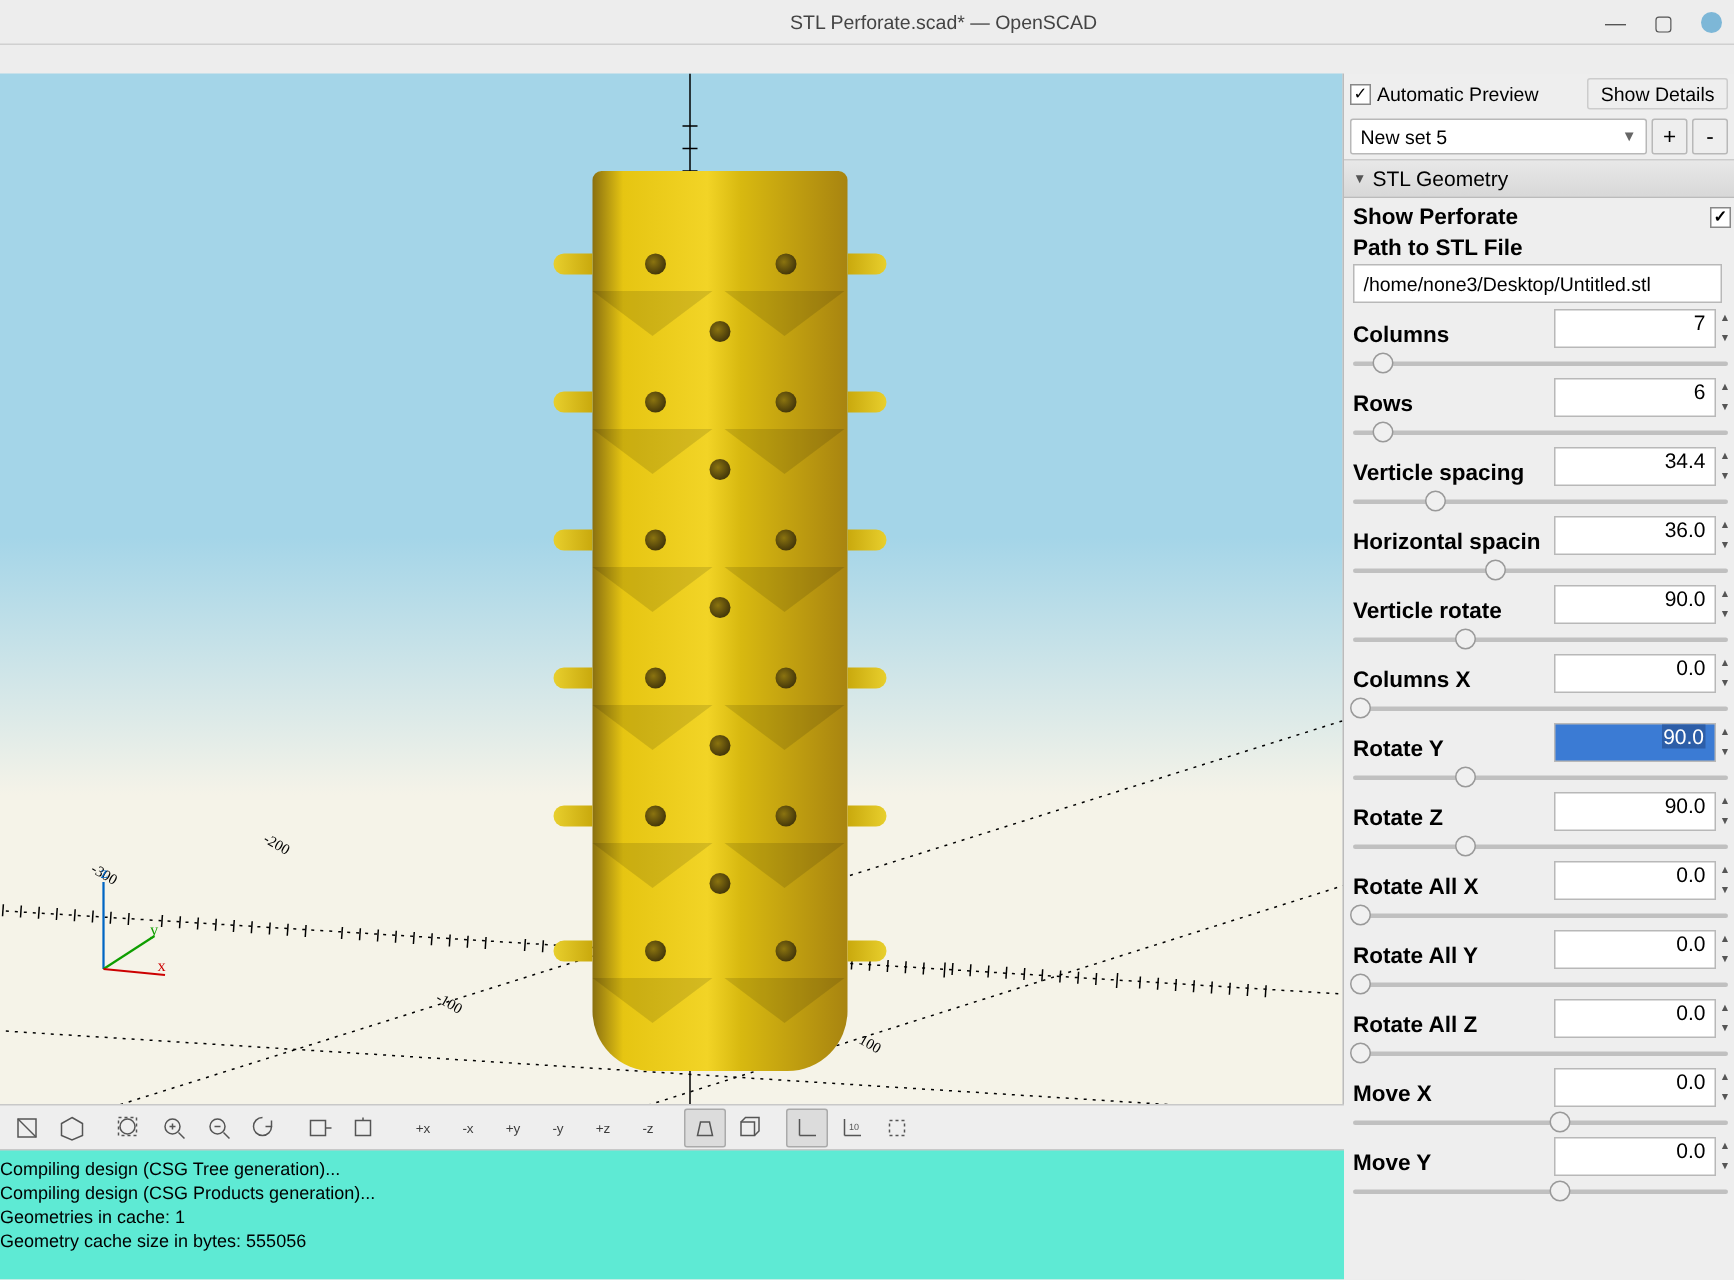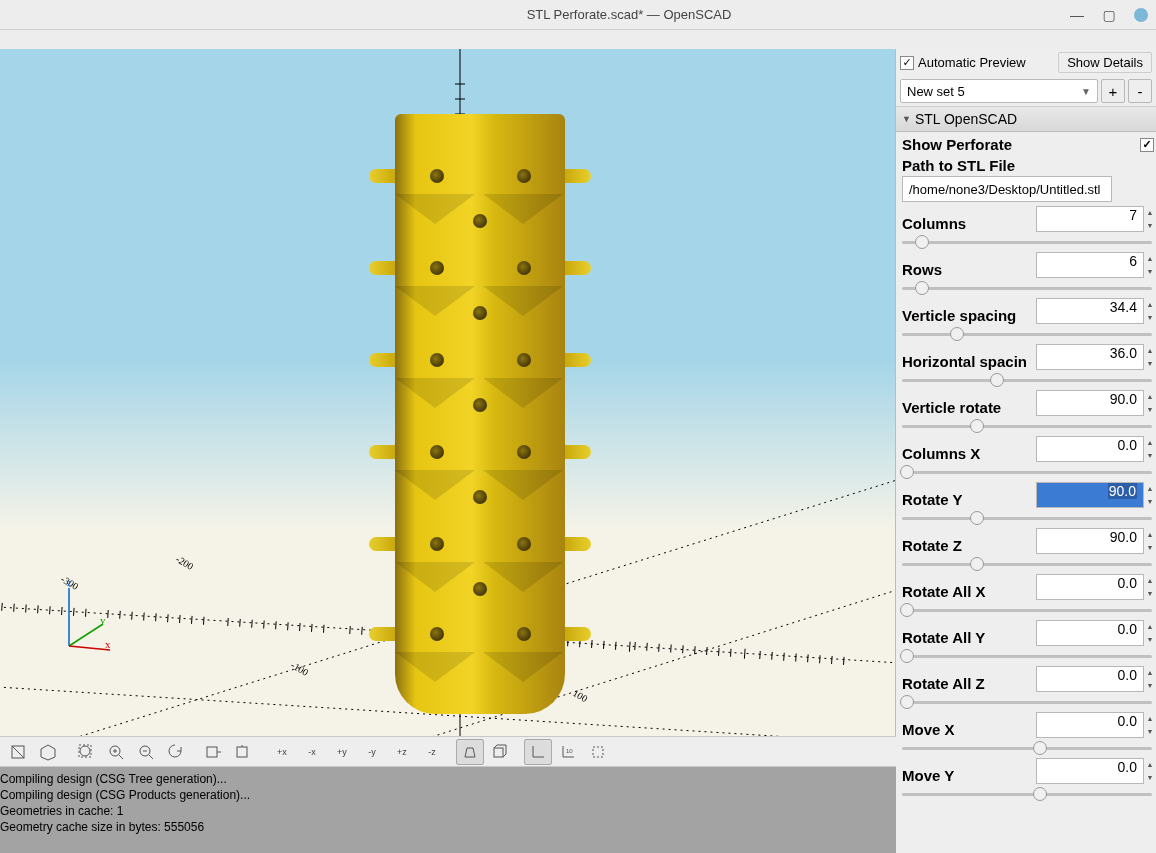--- a/index.html
+++ b/index.html
@@ -36,41 +36,41 @@
 .scale-lines .solid { stroke-dasharray:none; stroke-width:1; }
 .scale-lines text { font-size:10px; font-family:serif; fill:#000; }
 
 .tick-label { font-size:10px; font-family:serif; fill:#000; }
 
 .toolbar { height: 30px; background:#eeeeee; border-top:1px solid #c8c8c8; display:flex; align-items:center; padding:0 4px; gap:2px; }
 .tb-btn { width:28px; height:26px; display:flex; align-items:center; justify-content:center; border:1px solid transparent; border-radius:2px; cursor:pointer; color:#3c3c3c; }
 .tb-btn.active { background:#dcdcdc; border-color:#aaa; }
 .tb-sep { width:6px; }
 
-.console { height: 87px; background:#a3a3a3; border-top:1px solid #c8c8c8; padding:4px 0 0 0; font-size:12px; line-height:16px; font-family:sans-serif; overflow:hidden; }
+.console { height: 87px; background:#5eead4; border-top:1px solid #c8c8c8; padding:4px 0 0 0; font-size:12px; line-height:16px; font-family:sans-serif; overflow:hidden; }
 .console div { white-space: nowrap; }
 
 .sidebar { flex:1; background:#eeeeee; display:flex; flex-direction:column; overflow:hidden; }
 .side-top { display:flex; align-items:center; padding:3px 4px; gap:4px; }
 .chk { width:14px; height:14px; border:1px solid #888; background:#fff; display:inline-flex; align-items:center; justify-content:center; font-size:11px; }
 .side-top label { font-size:13px; }
 .details-btn { margin-left:auto; padding:2px 8px; font-size:13px; background:#eee; border:1px solid #ccc; border-radius:2px; }
 
 .combo-row { display:flex; padding:3px 4px; gap:3px; }
 .combo { flex:1; background:#fff; border:1px solid #b8b8b8; border-radius:2px; height:24px; display:flex; align-items:center; padding:0 6px; font-size:13px; }
 .combo .arrow { margin-left:auto; color:#666; font-size:10px; }
 .sq-btn { width:24px; height:24px; background:#eee; border:1px solid #b8b8b8; border-radius:2px; display:flex; align-items:center; justify-content:center; font-size:15px; cursor:pointer; }
 
 .section-hdr { background: linear-gradient(#e8e8e8,#d8d8d8); border-top:1px solid #ccc; border-bottom:1px solid #bbb; padding:4px 6px; display:flex; align-items:center; gap:4px; font-size:14px; }
 .section-hdr .tri { font-size:9px; color:#555; }
 
 .pane { overflow-y:auto; flex:1; padding:2px 0 4px 6px; }
 .row-label { display:flex; align-items:center; padding:2px 0px 2px 0; font-size:15px; font-weight:bold; }
 .row-label .chk-end { margin-left:auto; margin-right:2px; }
-.text-input { width:210px; height:26px; border:1px solid #b8b8b8; background:#fff; padding:0 6px; font-size:13px; margin-bottom:4px; }
+.text-input { width:246px; height:26px; border:1px solid #b8b8b8; background:#fff; padding:0 6px; font-size:13px; margin-bottom:4px; }
 
 .param { margin-bottom:2px; }
 .param-top { display:flex; align-items:flex-end; }
 .param-top .plabel { flex:1; font-size:15px; font-weight:bold; }
 .numbox-wrap { display:flex; align-items:center; }
 .numbox { width:108px; height:26px; border:1px solid #b8b8b8; background:#fff; text-align:right; padding:0 6px; font-size:14px; }
 .numbox.sel { background:#3b7bd4; color:#fff; }
 .sel-inner { background:#2d5ea8; color:#fff; padding:0 1px; }
 .spinner { width:12px; height:26px; display:flex; flex-direction:column; }
 .spinner span { flex:1; font-size:7px; line-height:1; display:flex; align-items:center; justify-content:center; color:#555; cursor:pointer; }
@@ -385,21 +385,21 @@
       <div class="combo">
         <span>New set 5</span>
         <span class="arrow">▼</span>
       </div>
       <div class="sq-btn">+</div>
       <div class="sq-btn">-</div>
     </div>
 
     <div class="section-hdr">
       <span class="tri">▼</span>
-      <span>STL OpenSCAD</span>
+      <span>STL Geometry</span>
     </div>
 
     <div class="pane">
 
       <div class="row-label">
         <span>Show Perforate</span>
         <span class="chk chk-end">✓</span>
       </div>
       <div class="row-label">
         <span>Path to STL File</span>

